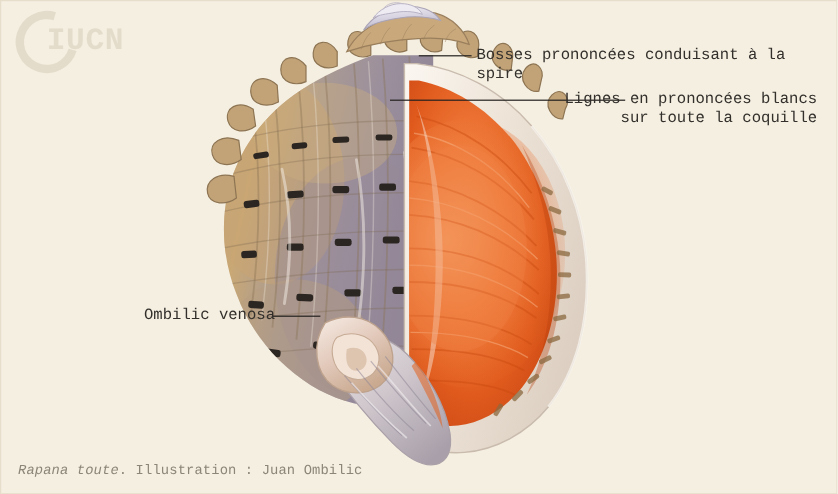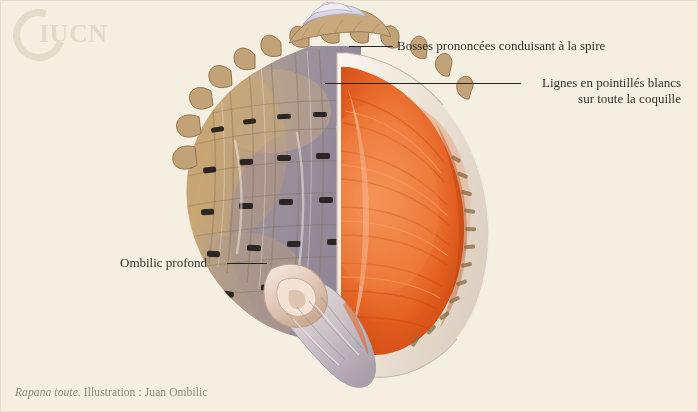--- a/index.html
+++ b/index.html
@@ -7,21 +7,21 @@
     margin: 0;
     padding: 0;
     background: #ffffff;
   }
   #figure {
     position: relative;
     width: 698px;
     height: 412px;
     background: #f5efe1;
     overflow: hidden;
-    font-family: Liberation Serif, serif;
+    font-family: Liberation Mono, monospace;
     box-sizing: border-box;
     border: 1px solid #e6ddca;
   }
   
   #watermark {
     position: absolute;
     left: 8px;
     top: 6px;
     width: 150px;
     height: 56px;
@@ -345,23 +345,23 @@
       </g>
 
       <path d="M196,300 C208,318 216,338 218,356 C210,338 200,318 192,304 Z" fill="#e2621f" opacity="0.55"></path>
     </g>
   </svg>
 
   <div class="leader" id="annot1-line"></div>
   <div class="annot-text" id="annot1-text">Bosses prononcées conduisant à la spire</div>
 
   <div class="leader" id="annot2-line"></div>
-  <div class="annot-text" id="annot2-text">Lignes en pointillés blancs
+  <div class="annot-text" id="annot2-text">Lignes en prononcées blancs
 sur toute la coquille</div>
 
   <div class="leader" id="annot3-line"></div>
-  <div class="annot-text" id="annot3-text">Ombilic profond</div>
+  <div class="annot-text" id="annot3-text">Ombilic venosa</div>
 
   <div id="caption">
     <span class="sci">Rapana toute</span><span>. Illustration : Juan Ombilic</span>
   </div>
 
 </div>
 
 </body></html>

